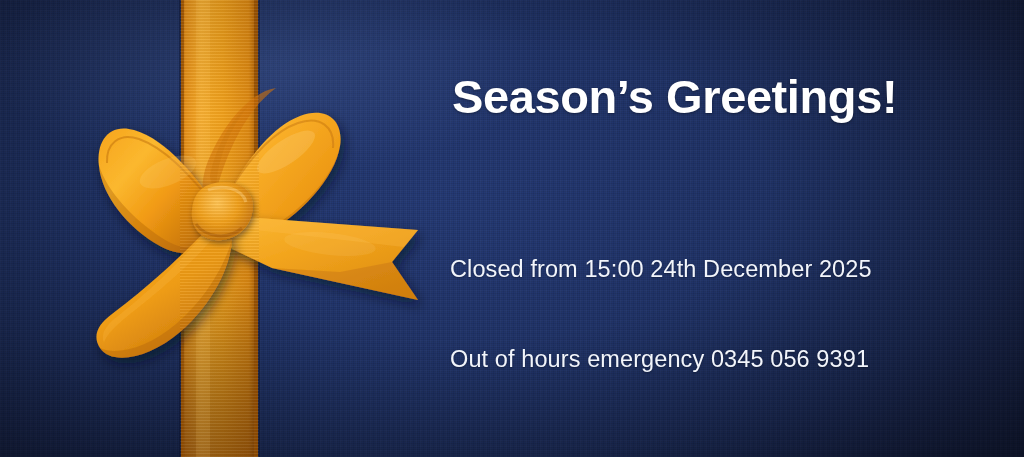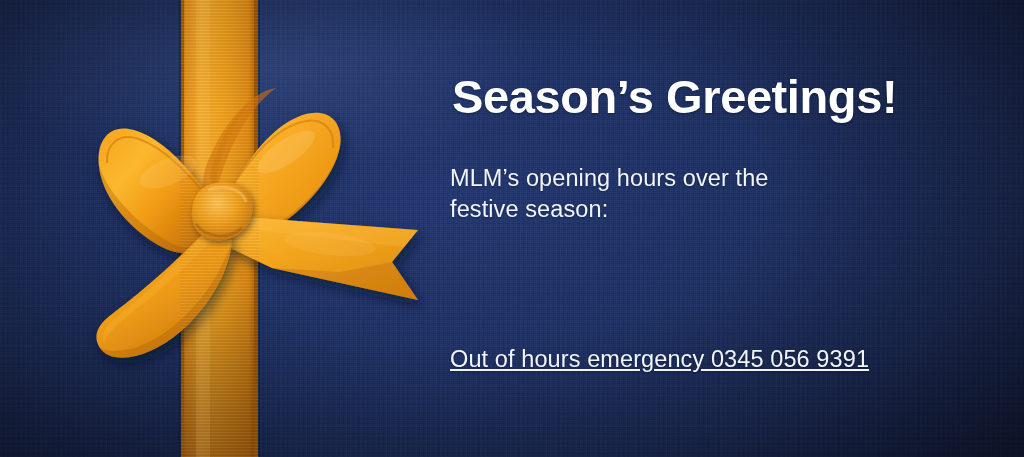--- a/index.html
+++ b/index.html
@@ -112,21 +112,21 @@
     font-size: 23.5px;
     font-weight: 300;
     line-height: 31px;
     color: #f2f5fb;
     letter-spacing: 0.1px;
     white-space: nowrap;
     text-shadow: 0 1px 2px rgba(0,0,0,0.30);
   }
   #para-hours   { top: 163px; }
   #para-dates   { top: 254px; }
-  #para-contact { top: 344px; text-decoration: underline; }
+  #para-contact { top: 344px; }
   .line { display: block; }
 </style>
 </head>
 <body>
 
 <div id="card">
 
   <div class="bg-base"></div>
   <div class="bg-weave"></div>
   <div class="bg-weave2"></div>
@@ -275,26 +275,23 @@
         <ellipse cx="330" cy="244" rx="46" ry="11" fill="#ffd87f" opacity="0.14" transform="rotate(6 330 244)"></ellipse>
       </g>
     </svg>
     <div class="ribbon-weave"></div>
   </div>
 
   <div id="text-col">
 
     <div id="headline">Season’s Greetings!</div>
 
-    <div class="para" id="para-hours">
-      <span class="line">MLM’s opening hours over the</span>
-      <span class="line">festive season:</span>
-    </div>
 
     <div class="para" id="para-dates">
+      <span class="line">Closed from 15:00 24th December 2025</span>
     </div>
 
     <div class="para" id="para-contact">
       <span class="line">Out of hours emergency 0345 056 9391</span>
     </div>
 
   </div>
 </div>
 
 </body></html>

